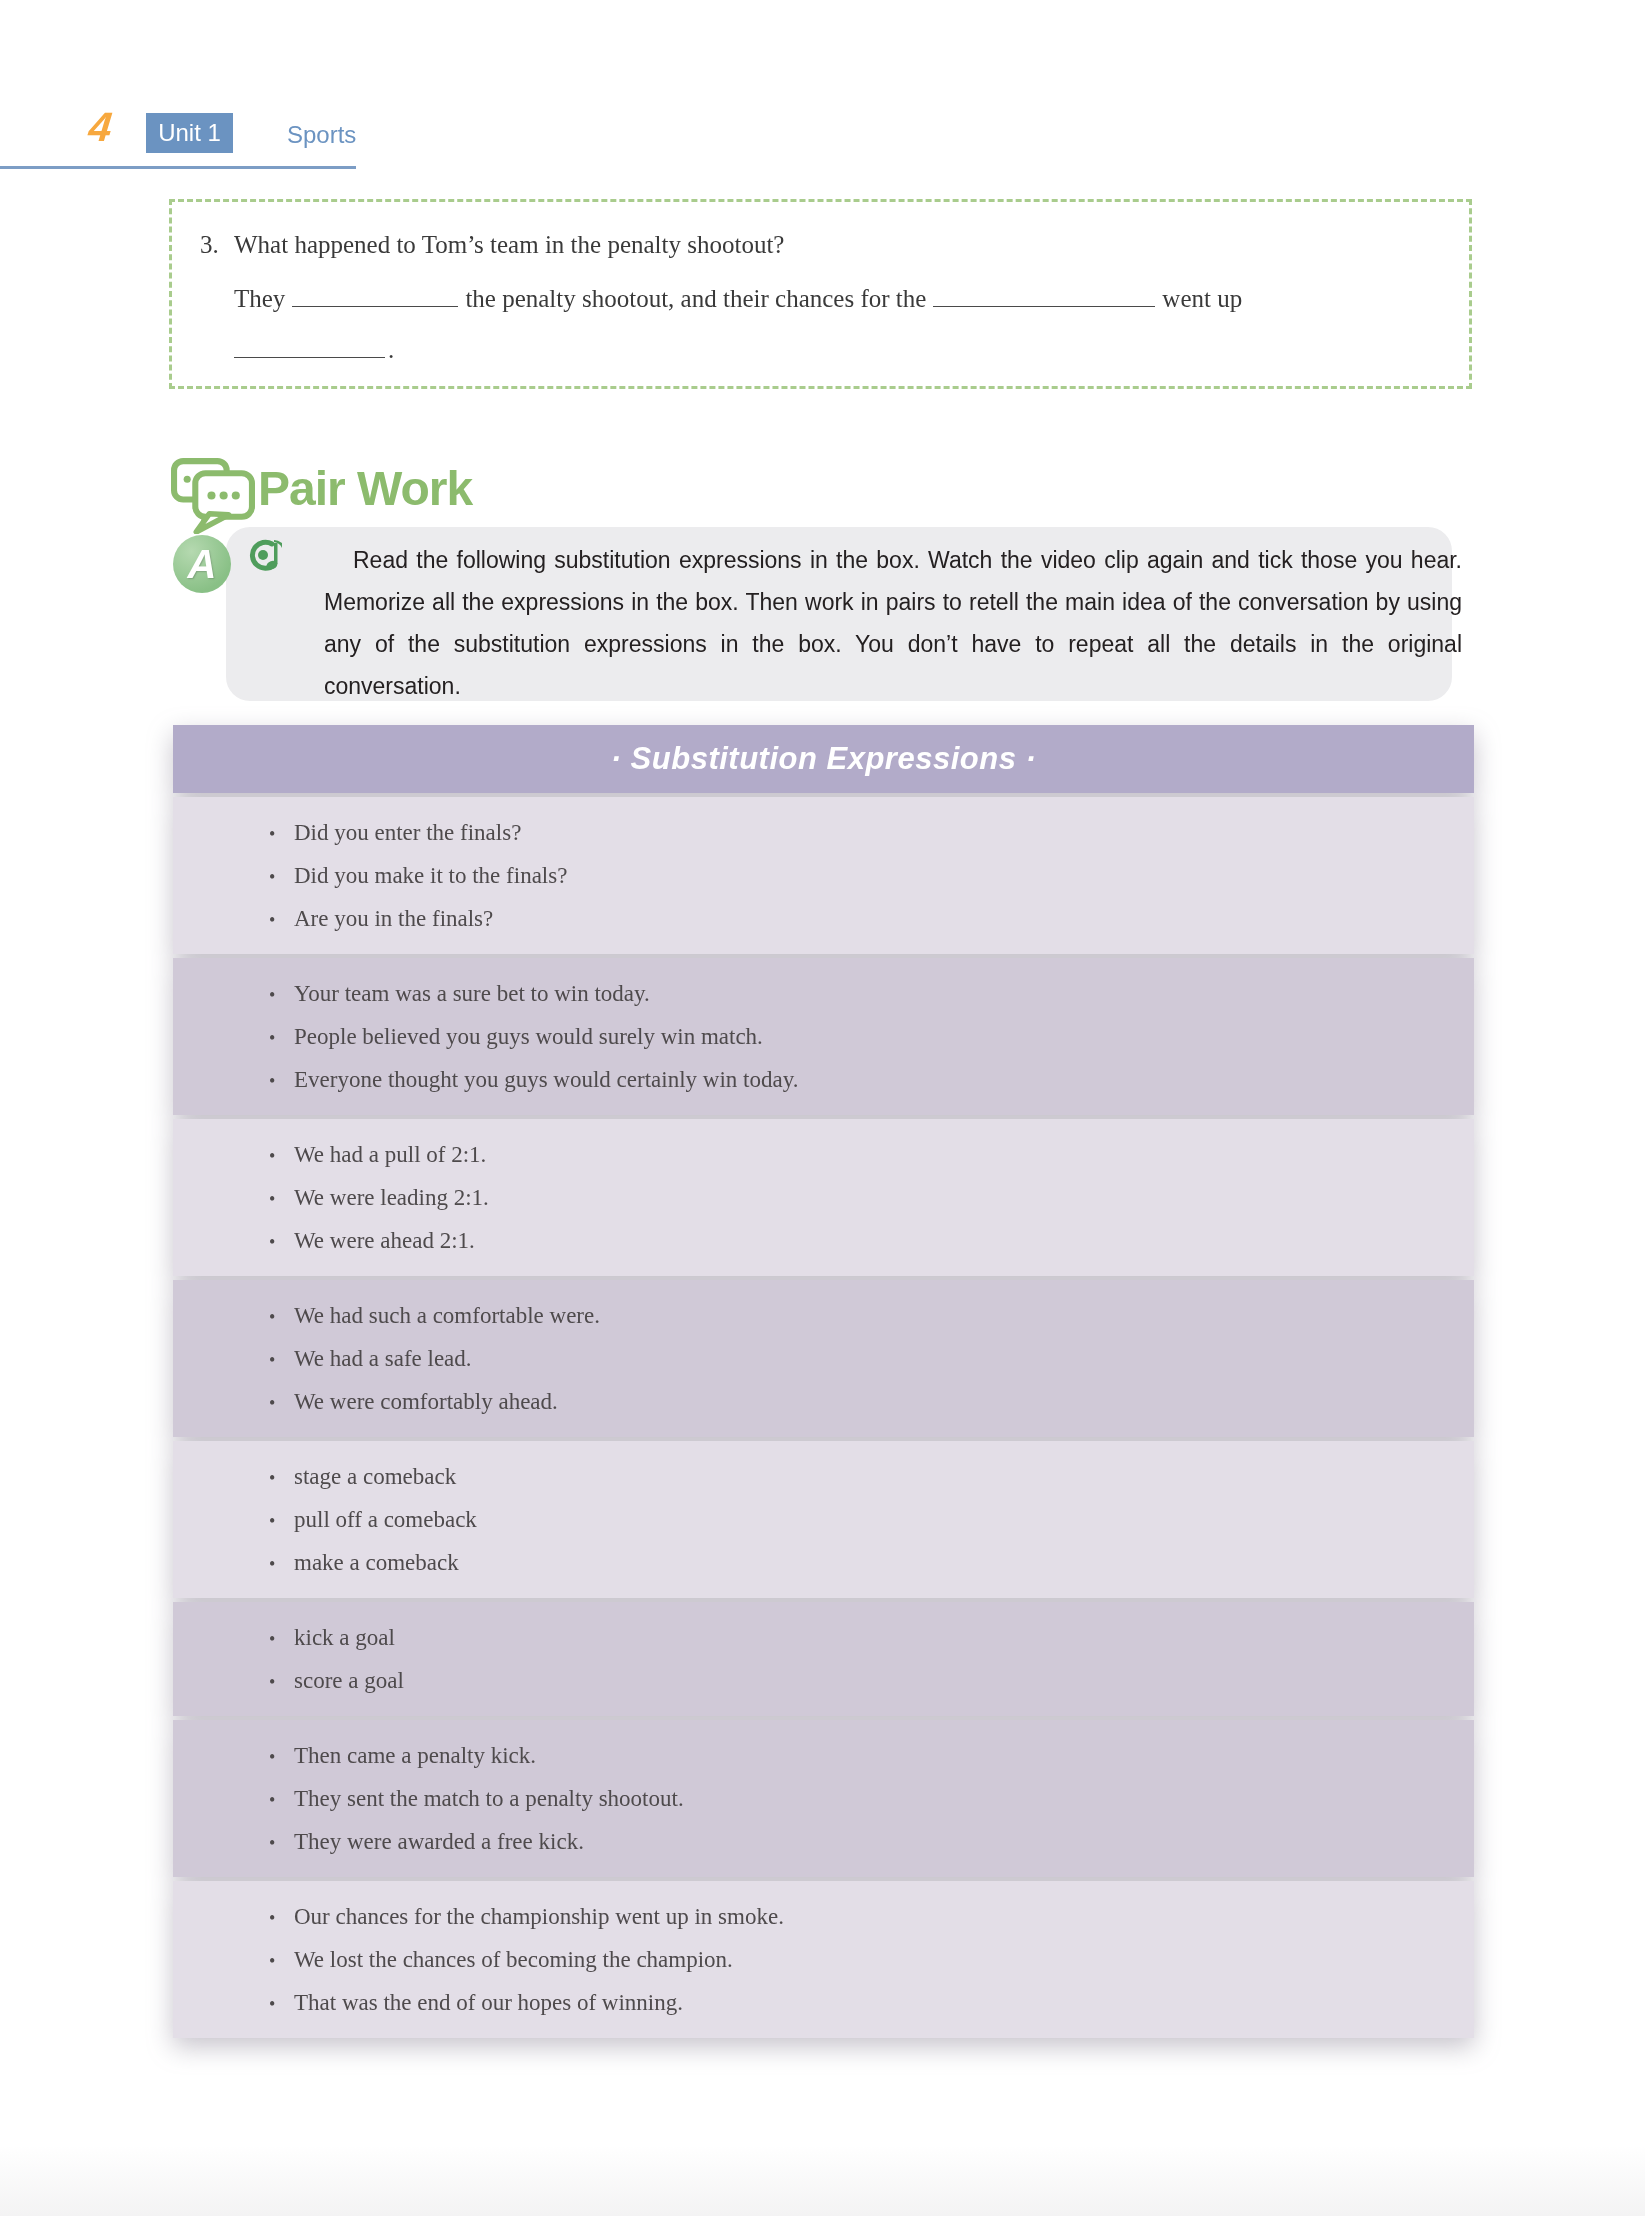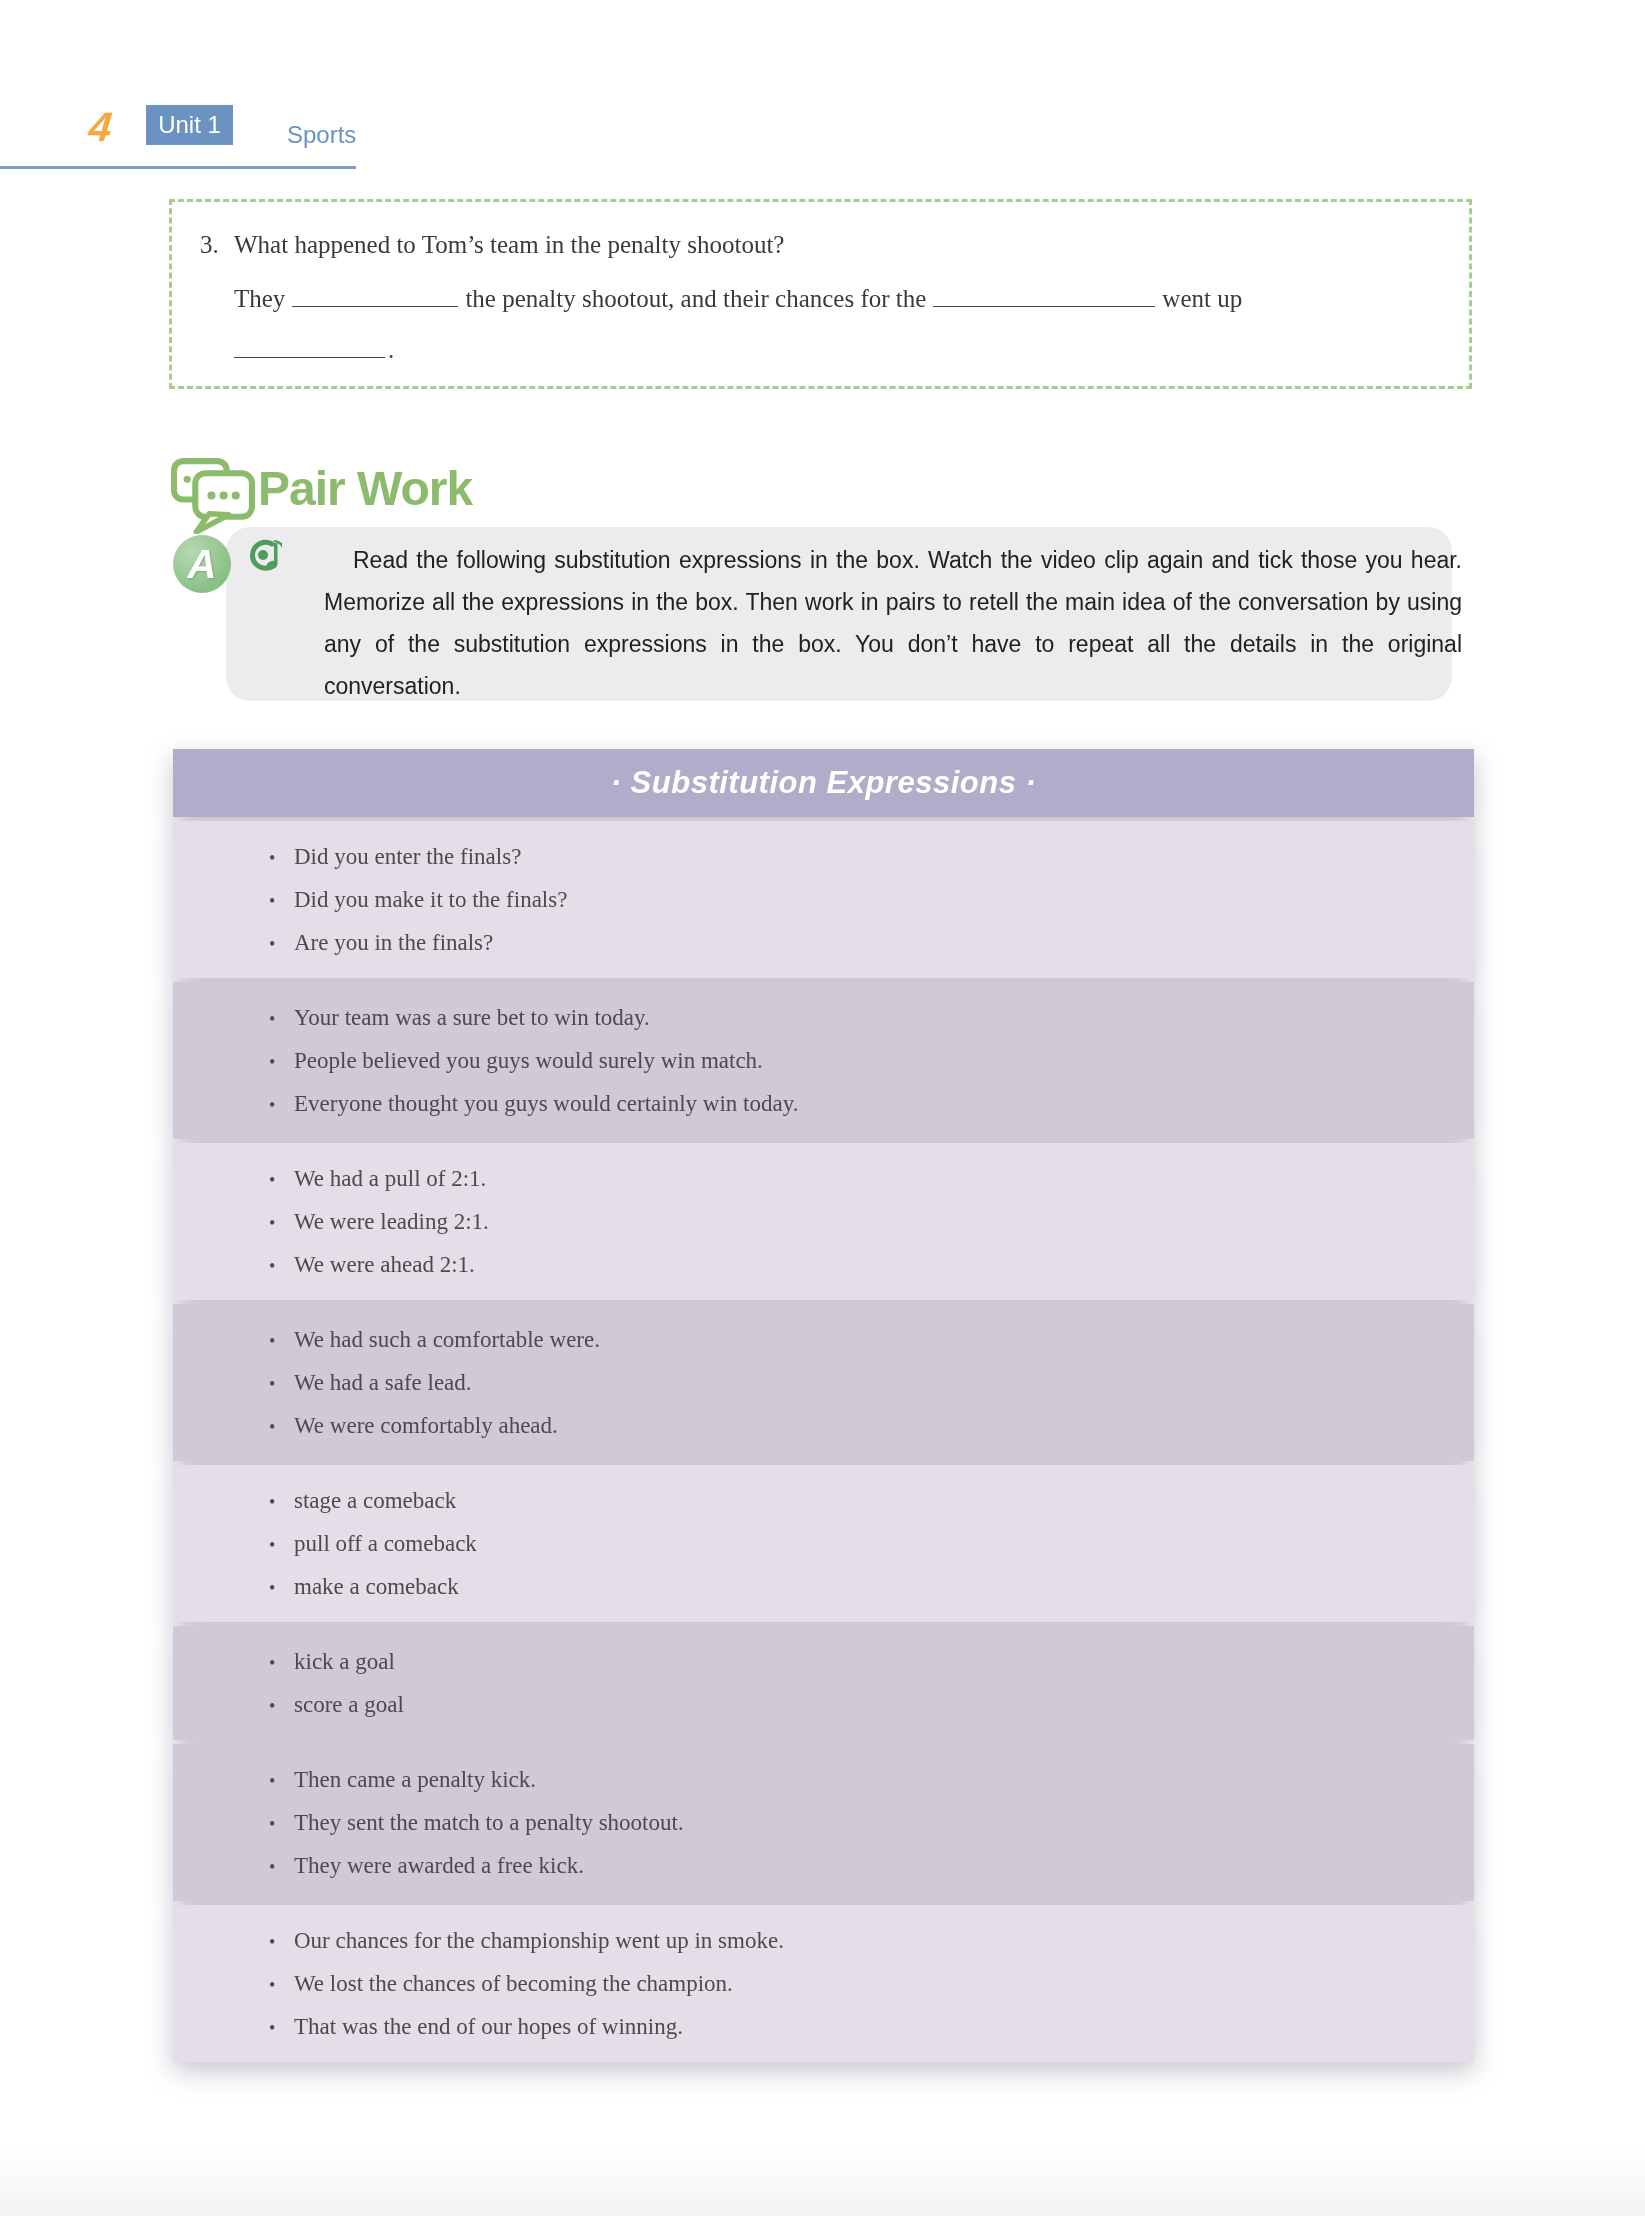--- a/index.html
+++ b/index.html
@@ -11,21 +11,21 @@
   }
 
   
   .page-num {
     position:absolute; left:89px; top:104px;
     font-family:"Liberation Sans", sans-serif;
     font-style:italic; font-weight:700; font-size:41px;
     color:#f7a83e; transform:skewX(-6deg);
   }
   .unit-box {
-    position:absolute; left:146px; top:105px; width:87px; height:40px;
+    position:absolute; left:146px; top:113px; width:87px; height:40px;
     background:#6b93c1; color:#ffffff; font-size:24px;
     display:flex; align-items:center; justify-content:center;
   }
   .unit-topic {
     position:absolute; left:287px; top:121px;
     font-size:24px; color:#6b93c1;
   }
   .header-rule {
     position:absolute; left:0; top:166px; width:356px; height:2.5px;
     background:#7c9dc5;
@@ -71,21 +71,21 @@
   }
   .audio-icon { position:absolute; left:248px; top:538px; }
   .inst-text {
     position:absolute; left:296px; top:539px; width:1138px;
     font-size:23px; line-height:42px; color:#242021;
     text-align:justify; text-indent:29px;margin-left:28px;
   }
 
   
   .expr-table {
-    position:absolute; left:173px; top:749px; width:1301px;
+    position:absolute; left:173px; top:725px; width:1301px;
     filter:drop-shadow(0 9px 13px rgba(95,85,110,.35));
   }
   .expr-header {
     height:68px; background:#b2abc9; color:#ffffff;
     font-style:italic; font-weight:700; font-size:31px; letter-spacing:0.5px;
     display:flex; align-items:center; justify-content:center;
   }
   .expr-group { margin-top:4px; padding:15px 0 13px 0; }
   .expr-group.light { background:#e3dee7; }
   .expr-group.dark  { background:#d0c9d7; }

